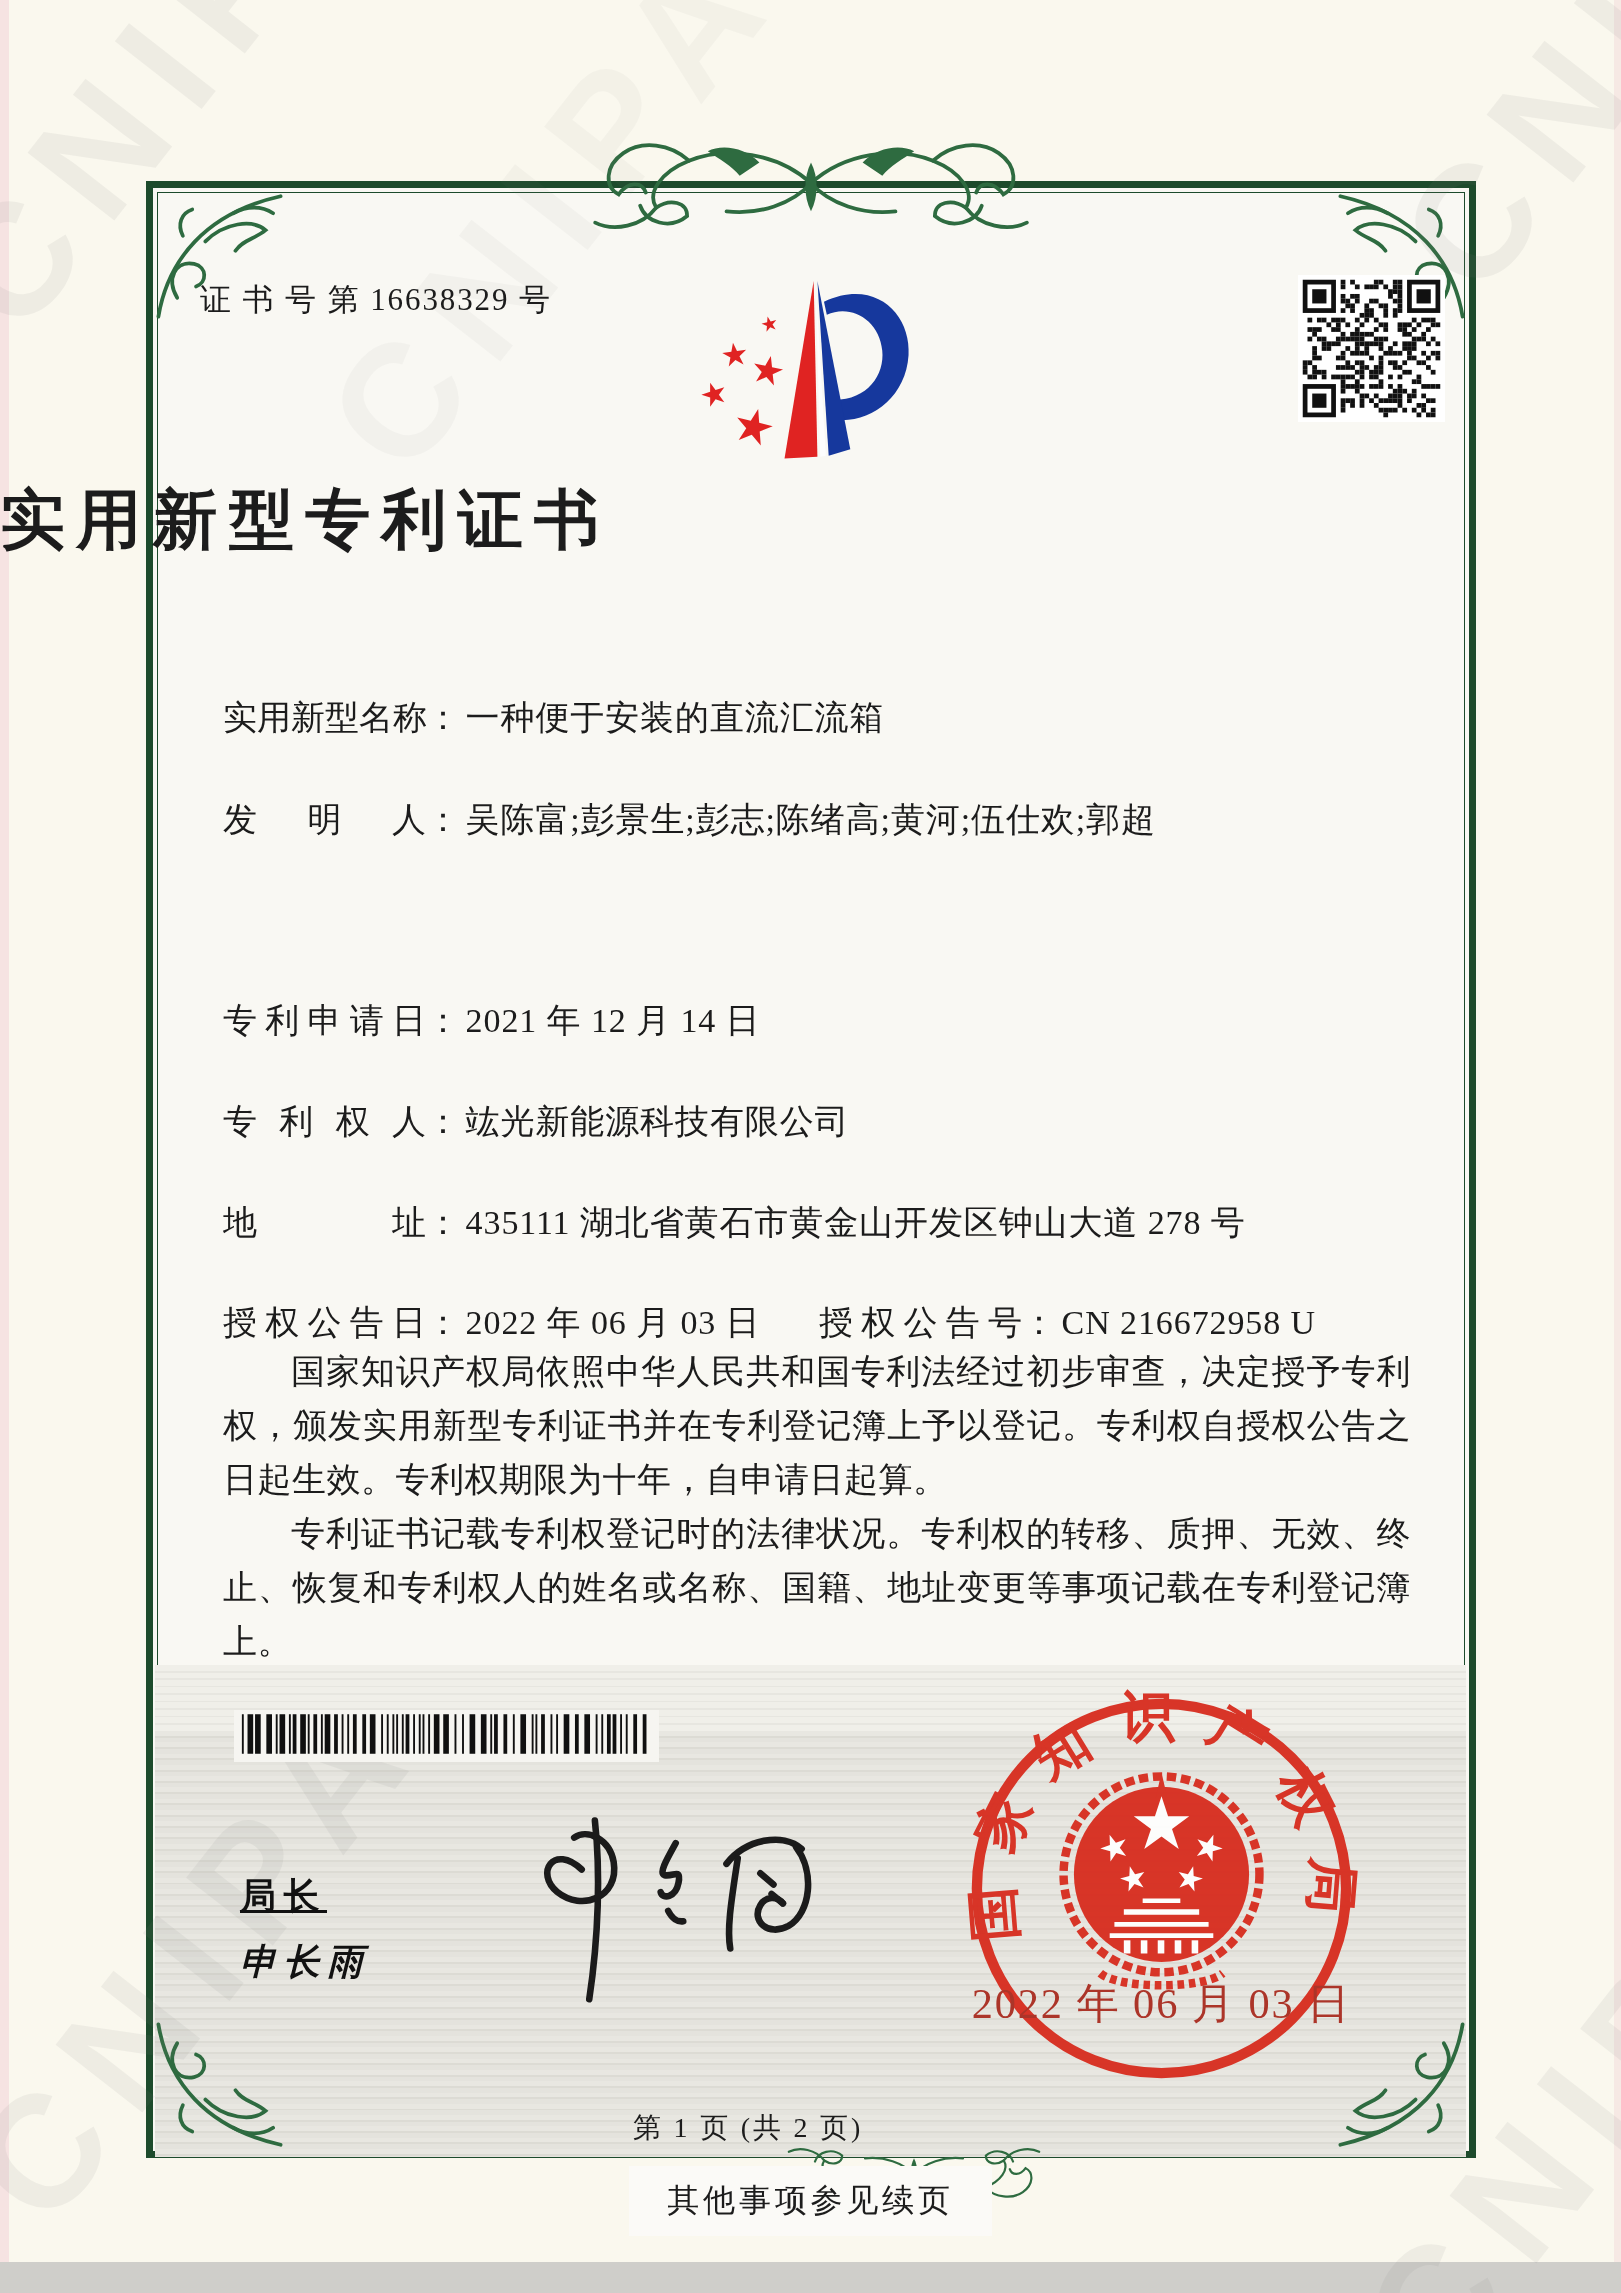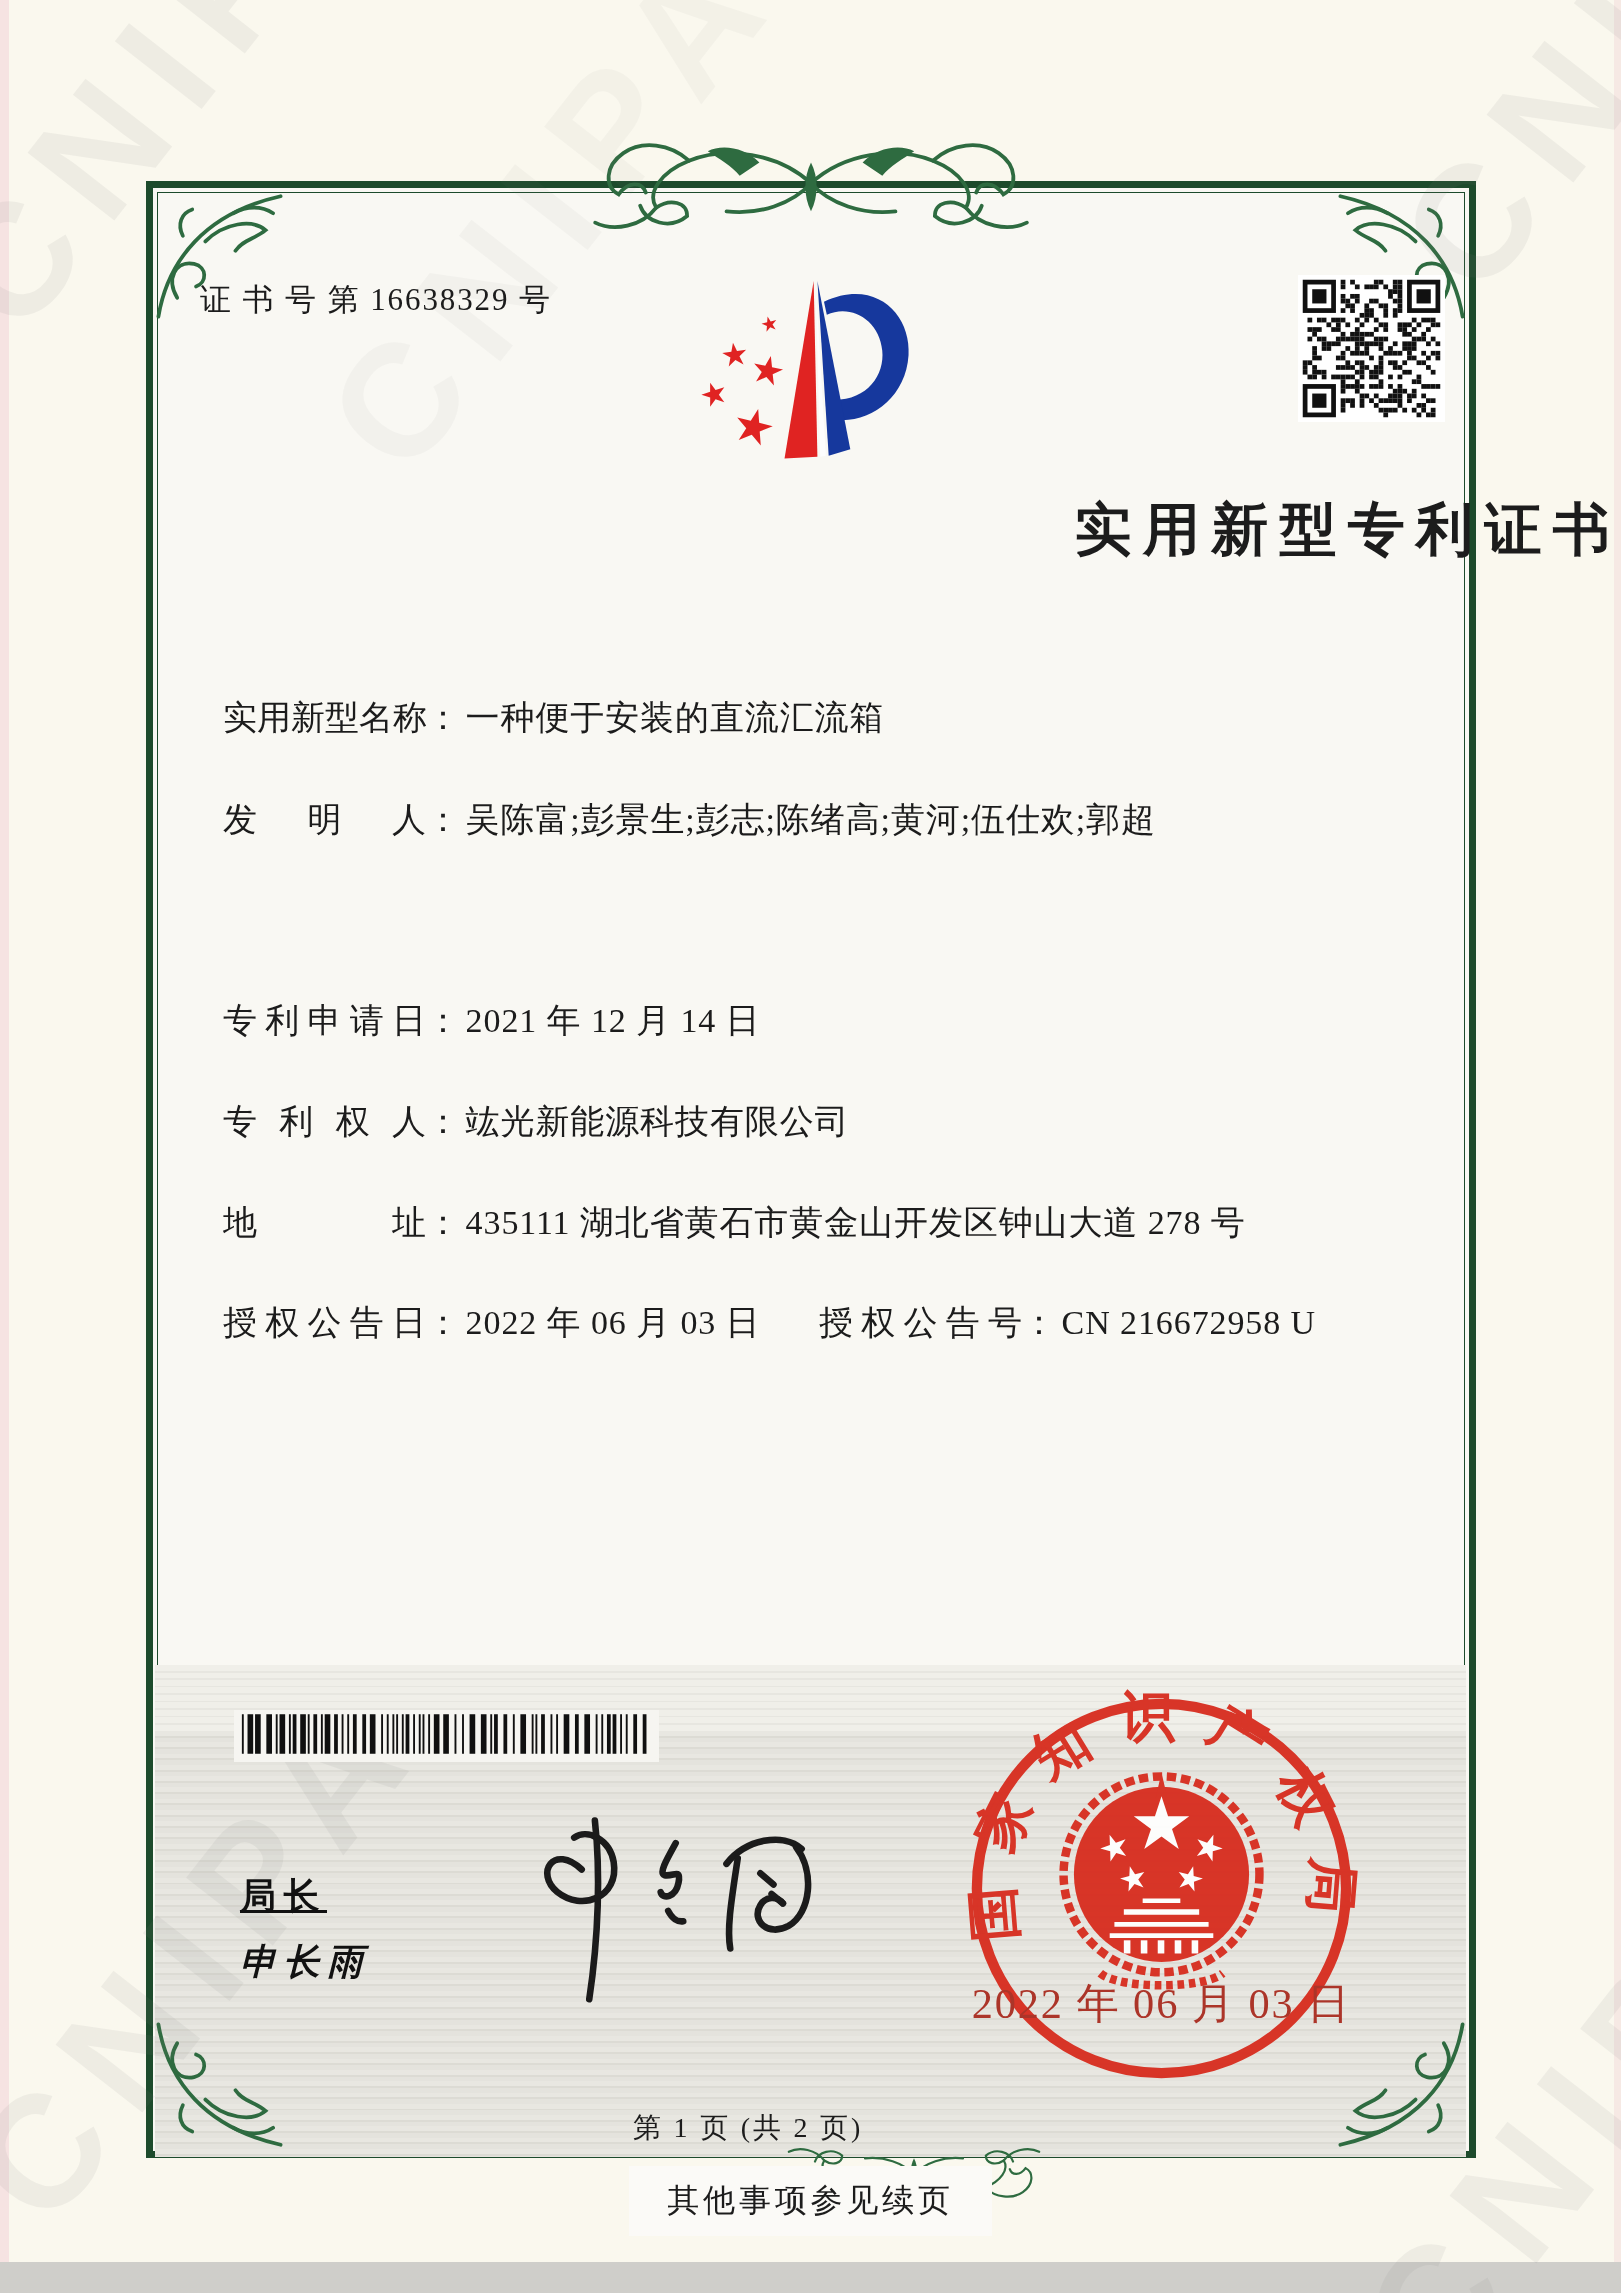--- a/index.html
+++ b/index.html
@@ -42,22 +42,22 @@
   }
 
   .content{position:absolute;inset:0;z-index:3;}
 
   .cert-no{
     position:absolute;left:200px;top:279px;font-size:31px;letter-spacing:1.9px;
   }
   .logo{position:absolute;left:683px;top:266px;}
   .qr{position:absolute;left:1298px;top:275px;background:#fff;}
   .title{
-    position:absolute;left:0;top:476px;width:100%;text-align:right;
-    font-size:57px;font-weight:bold;letter-spacing:11.3px;margin-top:16px;
+    position:absolute;left:0;top:476px;width:100%;text-align:left;
+    font-size:65px;font-weight:bold;letter-spacing:11.3px;
   }
 
   .field-row{position:absolute;left:223px;font-size:34px;white-space:nowrap;}
   .flabel{
     display:inline-block;width:203px;text-align:justify;text-align-last:justify;
     text-justify:inter-character;vertical-align:bottom;
   }
   .fsep{display:inline-block;margin-right:5.6px;}
   .fvalue{letter-spacing:0.9px;}
   .grant-no-group{position:absolute;left:596px;top:0;}
@@ -497,20 +497,24 @@
     <div class="field-row" style="top:1200px">
       <span class="flabel">地址</span><span class="fsep">：</span><span class="fvalue">435111 湖北省黄石市黄金山开发区钟山大道 278 号</span>
     </div>
     <div class="field-row" style="top:1300px;width:1188px">
       <span class="flabel">授权公告日</span><span class="fsep">：</span><span class="fvalue">2022 年 06 月 03 日</span>
       <span class="grant-no-group">
         <span class="flabel">授权公告号</span><span class="fsep">：</span><span class="fvalue">CN 216672958 U</span>
       </span>
     </div>
 
+    <div class="paragraphs">
+      <p>国家知识产权局依照中华人民共和国专利法经过初步审查，决定授予专利权，颁发实用新型专利证书并在专利登记簿上予以登记。专利权自授权公告之日起生效。专利权期限为十年，自申请日起算。</p>
+      <p>专利证书记载专利权登记时的法律状况。专利权的转移、质押、无效、终止、恢复和专利权人的姓名或名称、国籍、地址变更等事项记载在专利登记簿上。</p>
+    </div>
 
     <div class="barcode-wrap">
       <svg id="barcode" width="414" height="40" viewBox="0 0 440 42">
           <rect x="2" y="0" width="2" height="42" fill="#101010"></rect>
           <rect x="8" y="0" width="6" height="42" fill="#101010"></rect>
           <rect x="16" y="0" width="6" height="42" fill="#101010"></rect>
           <rect x="28" y="0" width="6" height="42" fill="#101010"></rect>
           <rect x="38" y="0" width="2" height="42" fill="#101010"></rect>
           <rect x="42" y="0" width="6" height="42" fill="#101010"></rect>
           <rect x="52" y="0" width="2" height="42" fill="#101010"></rect>

